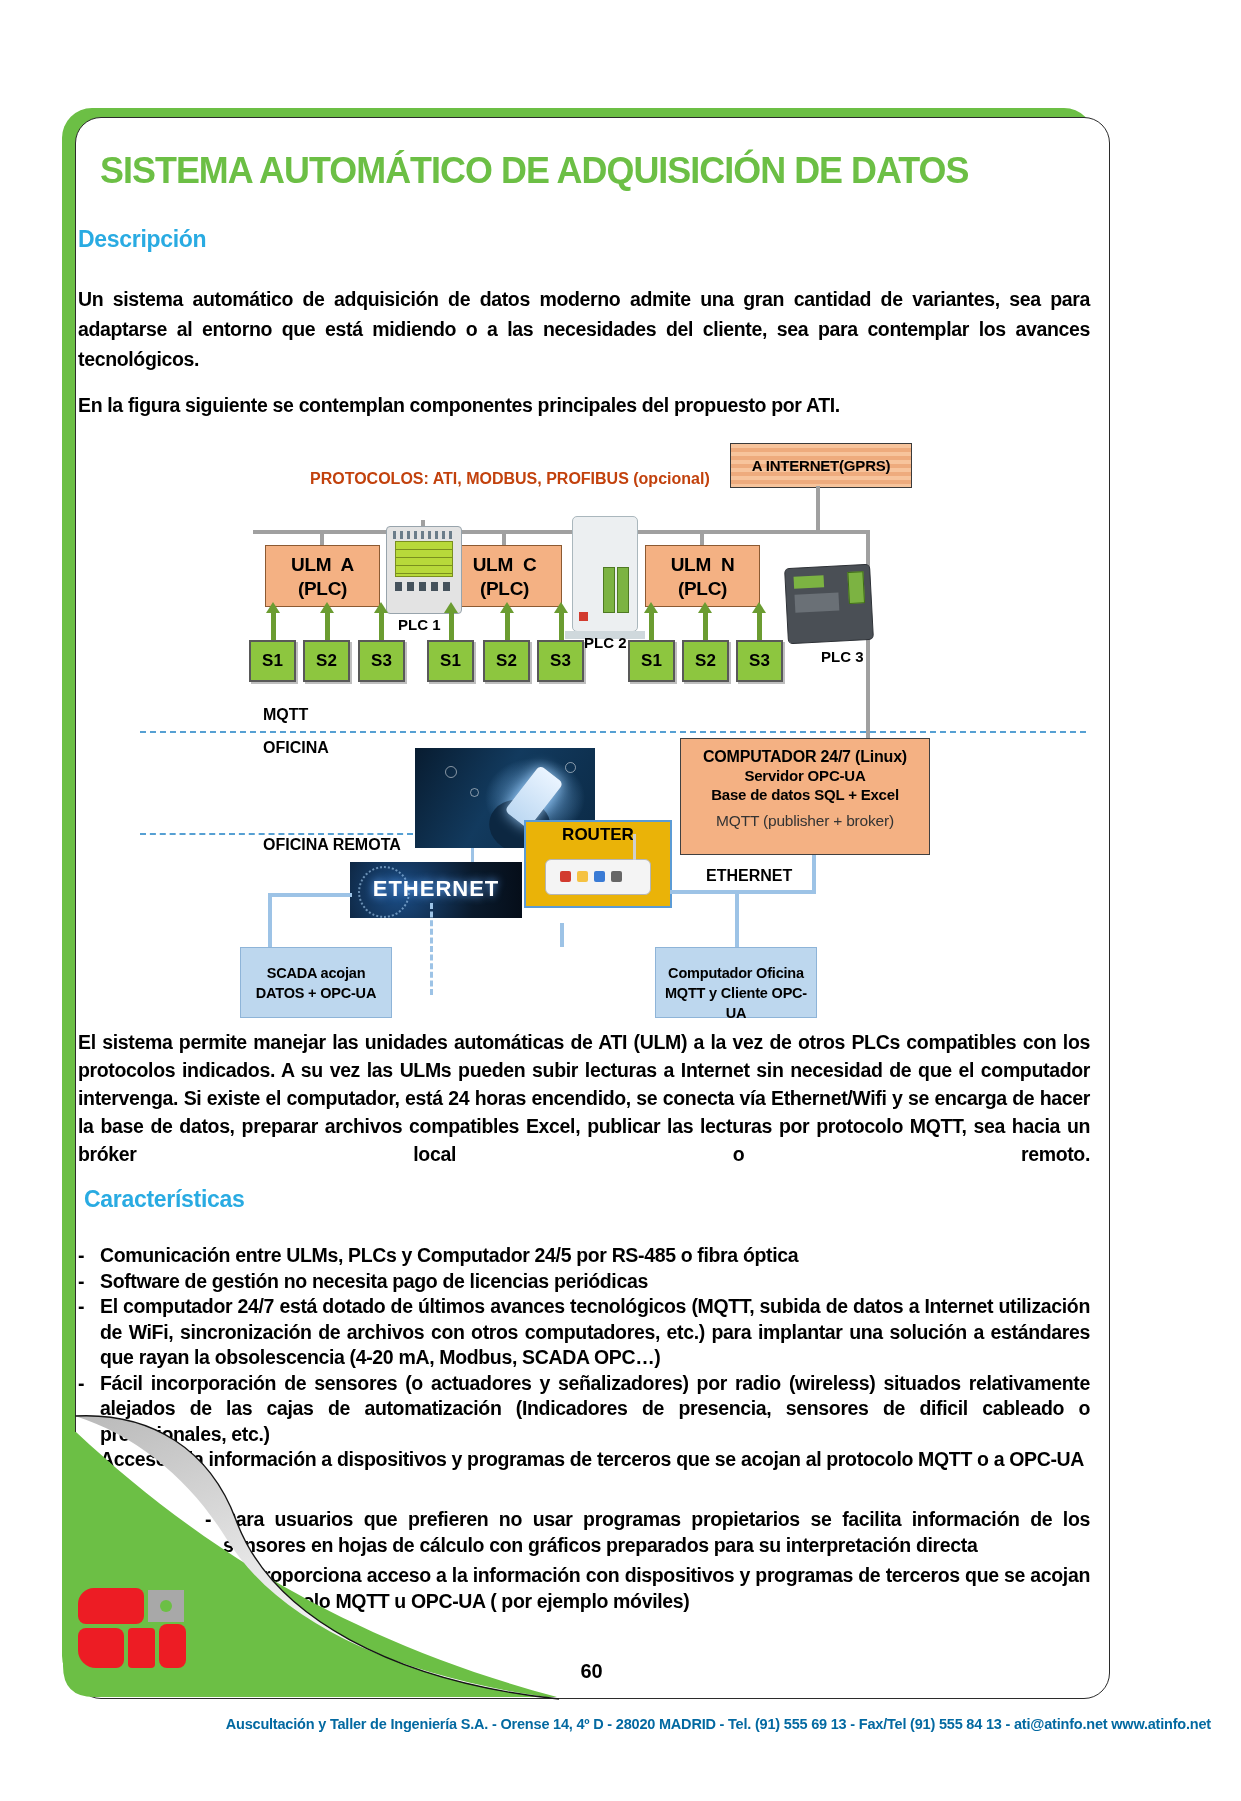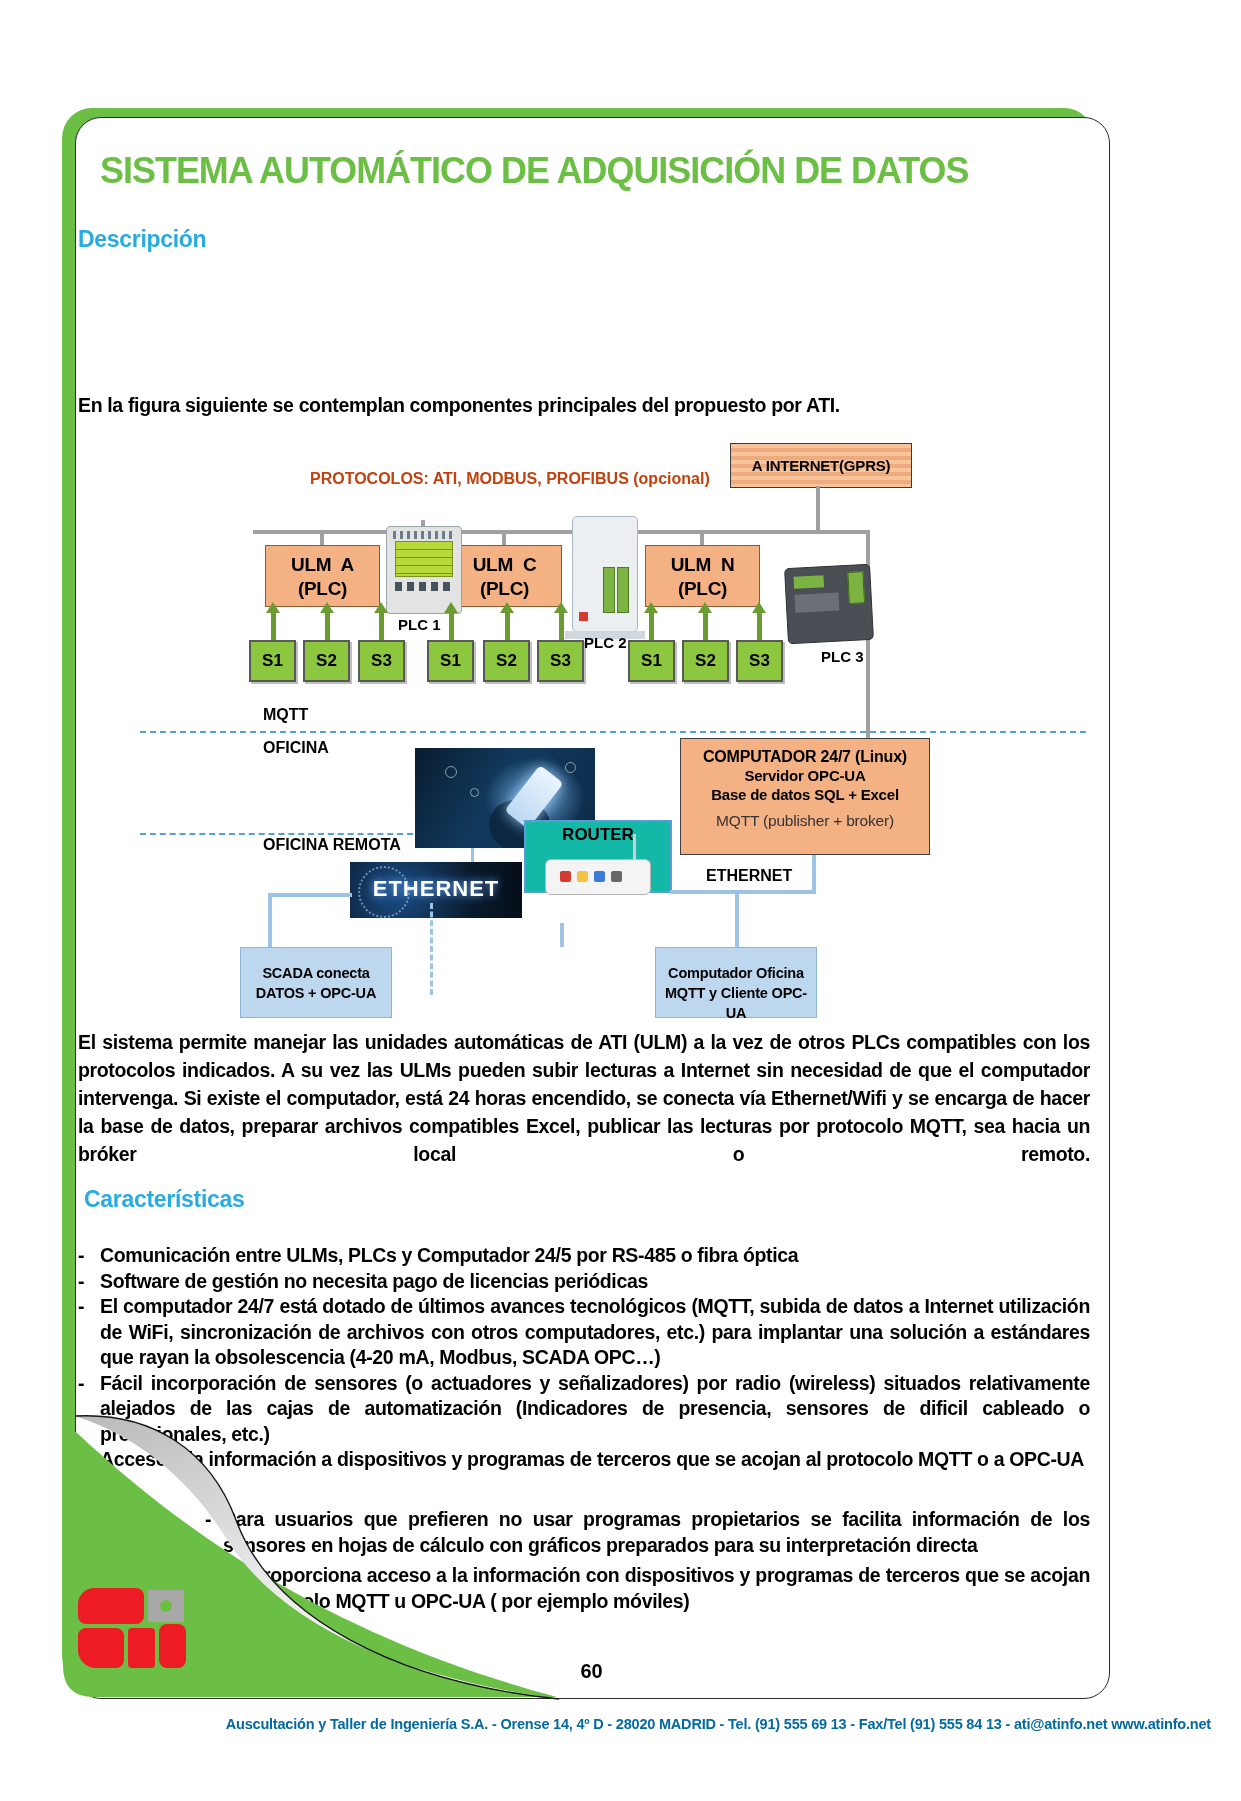--- a/index.html
+++ b/index.html
@@ -26,21 +26,21 @@
   .inet-box{width:180px;height:43px;border:1px solid #3a3a3a;background:repeating-linear-gradient(180deg,#f7c49c 0 4px,#eeab7d 4px 8px);text-align:center;font-weight:bold;font-size:15px;line-height:43px;letter-spacing:-0.2px;}
   .sensor{width:47px;height:42px;background:#8dc63f;border:2px solid #595959;box-sizing:border-box;text-align:center;font-weight:bold;font-size:17px;line-height:38px;box-shadow:2px 2px 0 rgba(0,0,0,.25);}
   .s-arrow{width:14px;height:38px;}
   .s-arrow .head{width:0;height:0;border-left:7px solid transparent;border-right:7px solid transparent;border-bottom:11px solid #6b9c31;margin:0 auto;}
   .s-arrow .shaft{width:5px;height:27px;background:#6b9c31;margin:0 auto;}
   .dashline{border-top:2px dashed #56a0d3;height:0;}
   .comp-box{width:250px;height:117px;border:1px solid #404040;text-align:center;box-sizing:border-box;padding-top:9px;letter-spacing:-0.2px;}
   .comp-box .c1{font-weight:bold;font-size:16px;}
   .comp-box .c2,.comp-box .c3{font-weight:bold;font-size:15px;line-height:19px;}
   .comp-box .c4{font-size:15.5px;color:#333;margin-top:8px;}
-  .router-box{width:148px;height:73px;background:#14b8a6;border:2px solid #5b9bd5;box-sizing:border-box;text-align:center;}
+  .router-box{width:148px;height:88px;background:#eab308;border:2px solid #5b9bd5;box-sizing:border-box;text-align:center;}
   .router-box .rl{font-weight:bold;font-size:17px;margin-top:3px;}
   .router-body{position:relative;margin:14px auto 0;width:104px;height:34px;background:#f4f4f4;border:1px solid #b5b5b5;border-radius:6px;}
   .router-body .ant{position:absolute;right:14px;top:-26px;width:3px;height:26px;background:#cfcfcf;}
   .router-body .dot{position:absolute;top:11px;width:11px;height:11px;border-radius:2px;}
   .wire{background:#9dc3e6;}
   .scada{height:71px;background:#bdd7ee;border:1.5px solid #8eb4d8;box-sizing:border-box;text-align:center;font-weight:bold;font-size:14.5px;line-height:20px;padding-top:15px;letter-spacing:-0.2px;}
   .eth-lbl{background:#fff;padding:1px 6px;font-weight:bold;font-size:16px;text-align:center;}
 
   
   .photo{width:180px;height:100px;background:linear-gradient(120deg,#081c30 0%,#123a5e 45%,#0b2a46 100%);overflow:hidden;}
@@ -85,20 +85,21 @@
 </head>
 <body>
 
 <div id="canvas">
 
   <div class="abs green-frame"></div>
   <div class="abs page"></div>
 
   <div class="abs content title">SISTEMA AUTOMÁTICO DE ADQUISICIÓN DE DATOS</div>
   <div class="abs content h-blue" style="left:78px;top:226px;">Descripción</div>
+  <div class="abs content para" style="top:284px;">Un sistema automático de adquisición de datos moderno admite una gran cantidad de variantes, sea para adaptarse al entorno que está midiendo o a las necesidades del cliente, sea para contemplar los avances tecnológicos.</div>
   <div class="abs content para" style="top:390px;">En la figura siguiente se contemplan componentes principales del propuesto por ATI.</div>
 
   <div class="abs content" style="left:310px;top:470px;font-size:16px;font-weight:700;color:#c2410c;white-space:nowrap;">PROTOCOLOS: ATI, MODBUS, PROFIBUS (opcional)</div>
   <div class="abs content inet-box" style="left:730px;top:443px;">A INTERNET(GPRS)</div>
 
   <div class="abs content busbar" style="left:253px;top:530px;width:617px;height:4px;"></div>
   <div class="abs content busbar" style="left:866px;top:530px;width:4px;height:210px;"></div>
   <div class="abs content busbar" style="left:816px;top:486px;width:4px;height:46px;"></div>
   <div class="abs content busbar" style="left:320px;top:530px;width:4px;height:16px;"></div>
   <div class="abs content busbar" style="left:421px;top:520px;width:4px;height:12px;"></div>
@@ -228,21 +229,21 @@
   <div class="abs content wire" style="left:268px;top:893px;width:84px;height:4px;"></div>
   <div class="abs content wire" style="left:268px;top:893px;width:4px;height:54px;"></div>
   <div class="abs content" style="left:430px;top:903px;width:0;height:92px;border-left:3px dashed #9dc3e6;"></div>
   <div class="abs content wire" style="left:560px;top:923px;width:4px;height:24px;"></div>
   <div class="abs content wire" style="left:670px;top:890px;width:146px;height:4px;"></div>
   <div class="abs content wire" style="left:812px;top:855px;width:4px;height:39px;"></div>
   <div class="abs content wire" style="left:735px;top:890px;width:4px;height:57px;"></div>
   <div class="abs content eth-lbl" style="left:700px;top:866px;">ETHERNET</div>
 
   <div class="abs content scada" style="left:240px;top:947px;width:152px;">
-    <div>SCADA conecta</div>
+    <div>SCADA acojan</div>
     <div>DATOS + OPC-UA</div>
   </div>
   <div class="abs content scada" style="left:655px;top:947px;width:162px;">
     <div>Computador Oficina</div>
     <div>MQTT y Cliente OPC-UA</div>
   </div>
 
   <div class="abs content para para3" style="top:1028px;">El sistema permite manejar las unidades automáticas de ATI (ULM) a la vez de otros PLCs compatibles con los protocolos indicados. A su vez las ULMs pueden subir lecturas a Internet sin necesidad de que el computador intervenga. Si existe el computador, está 24 horas encendido, se conecta vía Ethernet/Wifi y se encarga de hacer la base de datos, preparar archivos compatibles Excel, publicar las lecturas por protocolo MQTT, sea hacia un bróker local o remoto.</div>
 
   <div class="abs content h-blue" style="left:84px;top:1186px;">Características</div>

